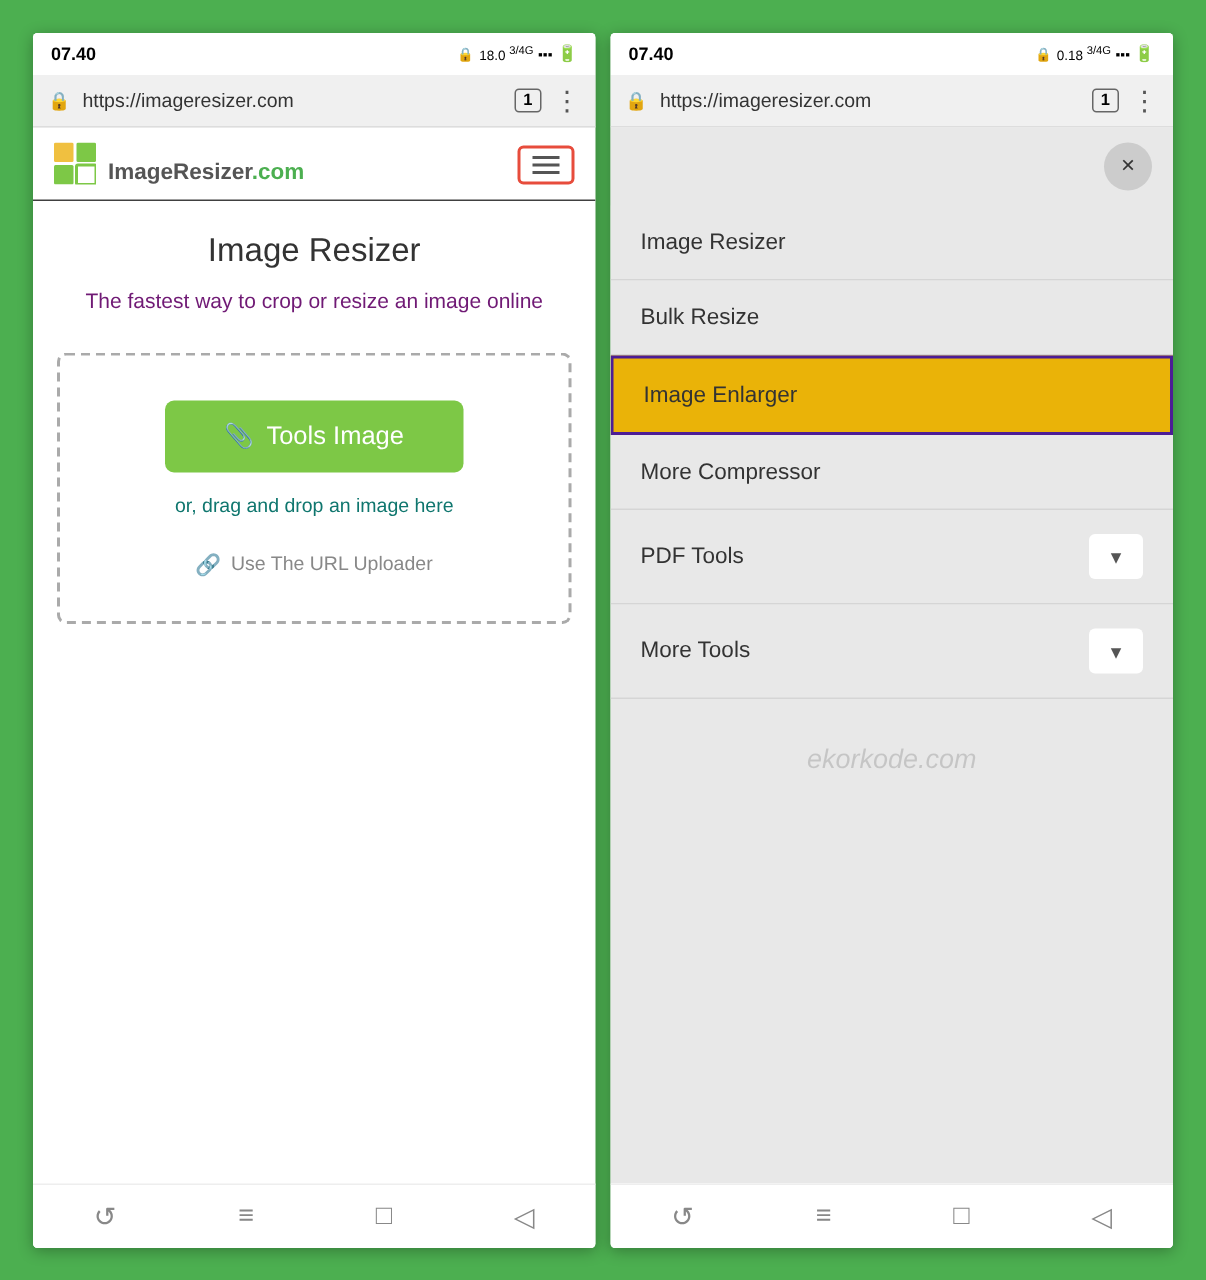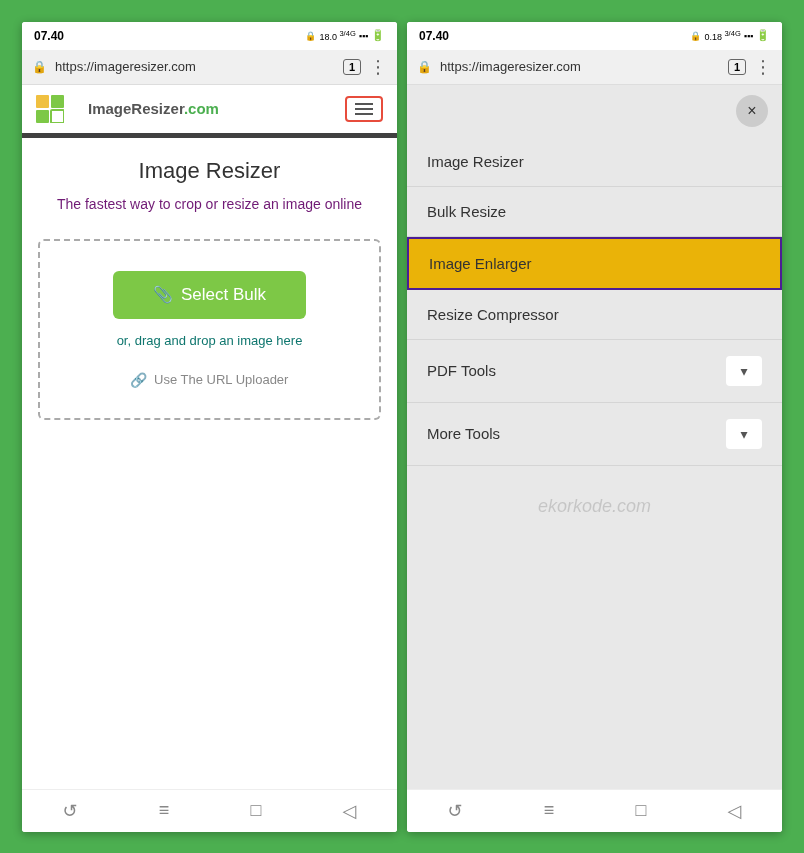--- a/index.html
+++ b/index.html
@@ -73,24 +73,24 @@
       font-weight: bold;
     }
     .menu-dots {
       font-size: 18px;
       color: #555;
       cursor: pointer;
     }
     
     .app-header {
       display: flex;
-      align-items: center;
+      align-items: flex-end;
       padding: 10px 14px;
-      border-bottom: 5px solid #404040;
-      gap: 24px;
+      border-bottom: 1px solid #404040;
+      gap: 8px;
     }
     .logo-icon {
       width: 28px;
       height: 28px;
     }
     .logo-text {
       font-size: 15px;
       font-weight: bold;
       color: #555;
     }
@@ -288,21 +288,21 @@
       </button>
     </div>
 
     <div class="main-content">
       <h1 class="page-title">Image Resizer</h1>
       <p class="page-subtitle">The fastest way to crop or resize an image online</p>
 
       <div class="upload-area">
         <button class="select-image-btn">
           <span class="clip-icon">📎</span>
-          <span>Select Bulk</span>
+          <span>Tools Image</span>
         </button>
         <p class="drag-drop-text">or, drag and drop an image here</p>
         <div class="url-uploader">
           <span class="link-icon">🔗</span>
           <span>Use The URL Uploader</span>
         </div>
       </div>
     </div>
 
     <div class="bottom-nav">
@@ -342,21 +342,21 @@
       <div class="menu-item">
         <span>Image Resizer</span>
       </div>
       <div class="menu-item">
         <span>Bulk Resize</span>
       </div>
       <div class="menu-item active">
         <span>Image Enlarger</span>
       </div>
       <div class="menu-item">
-        <span>Resize Compressor</span>
+        <span>More Compressor</span>
       </div>
       <div class="menu-item">
         <span>PDF Tools</span>
         <div class="dropdown-arrow">▾</div>
       </div>
       <div class="menu-item">
         <span>More Tools</span>
         <div class="dropdown-arrow">▾</div>
       </div>
 

